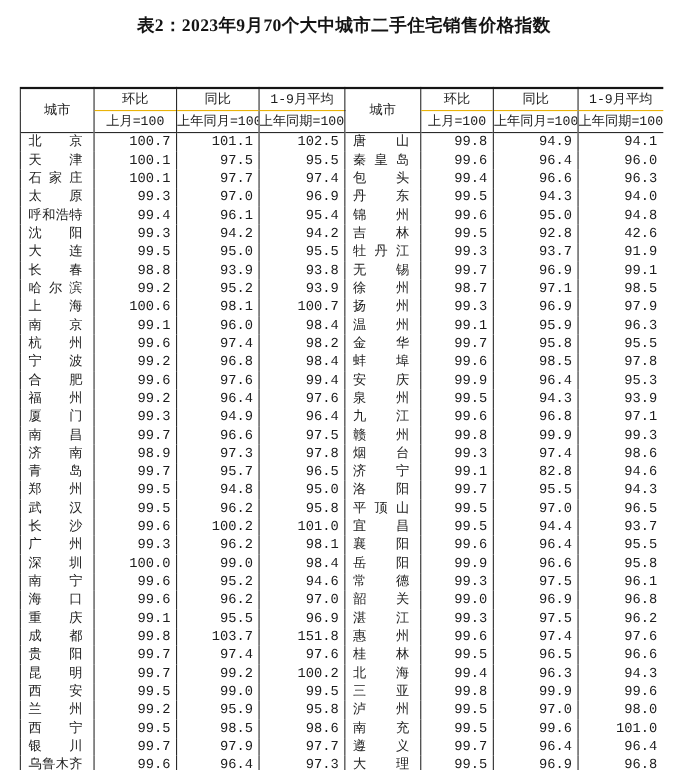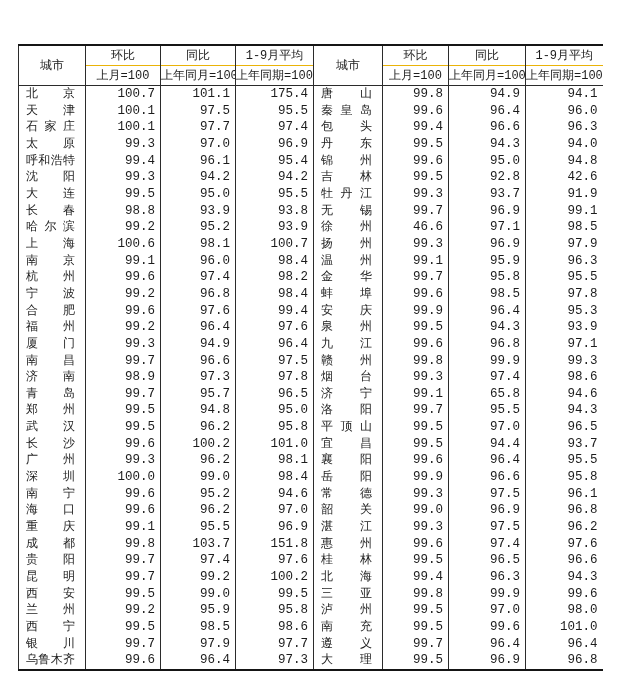--- a/index.html
+++ b/index.html
@@ -39,20 +39,21 @@
   td.num{text-align:right;padding-right:5px;font-variant-numeric:tabular-nums;}
   td.city{
     font-size:12px;padding:0 10px 0 7px;
     text-align:justify;text-align-last:justify;text-justify:inter-character;
   }
 </style>
 </head>
 <body>
 
 <div>
+  <div class="title">表2：2023年9月70个大中城市二手住宅销售价格指数</div>
 
   <table class="idx">
     <colgroup>
       <col class="c-city-l">
         <col class="c-mom-l">
         <col class="c-yoy-l">
         <col class="c-avg-l">
       <col class="c-city-r">
         <col class="c-mom-r">
         <col class="c-yoy-r">
@@ -76,21 +77,21 @@
         <th>上月=100</th>
         <th>上年同月=100</th>
         <th>上年同期=100</th>
       </tr>
     </thead>
     <tbody>
         <tr>
           <td class="city">北京</td>
           <td class="num">100.7</td>
           <td class="num">101.1</td>
-          <td class="num">175.4</td>
+          <td class="num">102.5</td>
           <td class="city">唐山</td>
           <td class="num">99.8</td>
           <td class="num">94.9</td>
           <td class="num">94.1</td>
         </tr>
         <tr>
           <td class="city">天津</td>
           <td class="num">100.1</td>
           <td class="num">97.5</td>
           <td class="num">95.5</td>
@@ -158,21 +159,21 @@
           <td class="num">99.7</td>
           <td class="num">96.9</td>
           <td class="num">99.1</td>
         </tr>
         <tr>
           <td class="city">哈尔滨</td>
           <td class="num">99.2</td>
           <td class="num">95.2</td>
           <td class="num">93.9</td>
           <td class="city">徐州</td>
-          <td class="num">46.6</td>
+          <td class="num">98.7</td>
           <td class="num">97.1</td>
           <td class="num">98.5</td>
         </tr>
         <tr>
           <td class="city">上海</td>
           <td class="num">100.6</td>
           <td class="num">98.1</td>
           <td class="num">100.7</td>
           <td class="city">扬州</td>
           <td class="num">99.3</td>
@@ -259,21 +260,21 @@
           <td class="num">97.4</td>
           <td class="num">98.6</td>
         </tr>
         <tr>
           <td class="city">青岛</td>
           <td class="num">99.7</td>
           <td class="num">95.7</td>
           <td class="num">96.5</td>
           <td class="city">济宁</td>
           <td class="num">99.1</td>
-          <td class="num">65.8</td>
+          <td class="num">82.8</td>
           <td class="num">94.6</td>
         </tr>
         <tr>
           <td class="city">郑州</td>
           <td class="num">99.5</td>
           <td class="num">94.8</td>
           <td class="num">95.0</td>
           <td class="city">洛阳</td>
           <td class="num">99.7</td>
           <td class="num">95.5</td>

